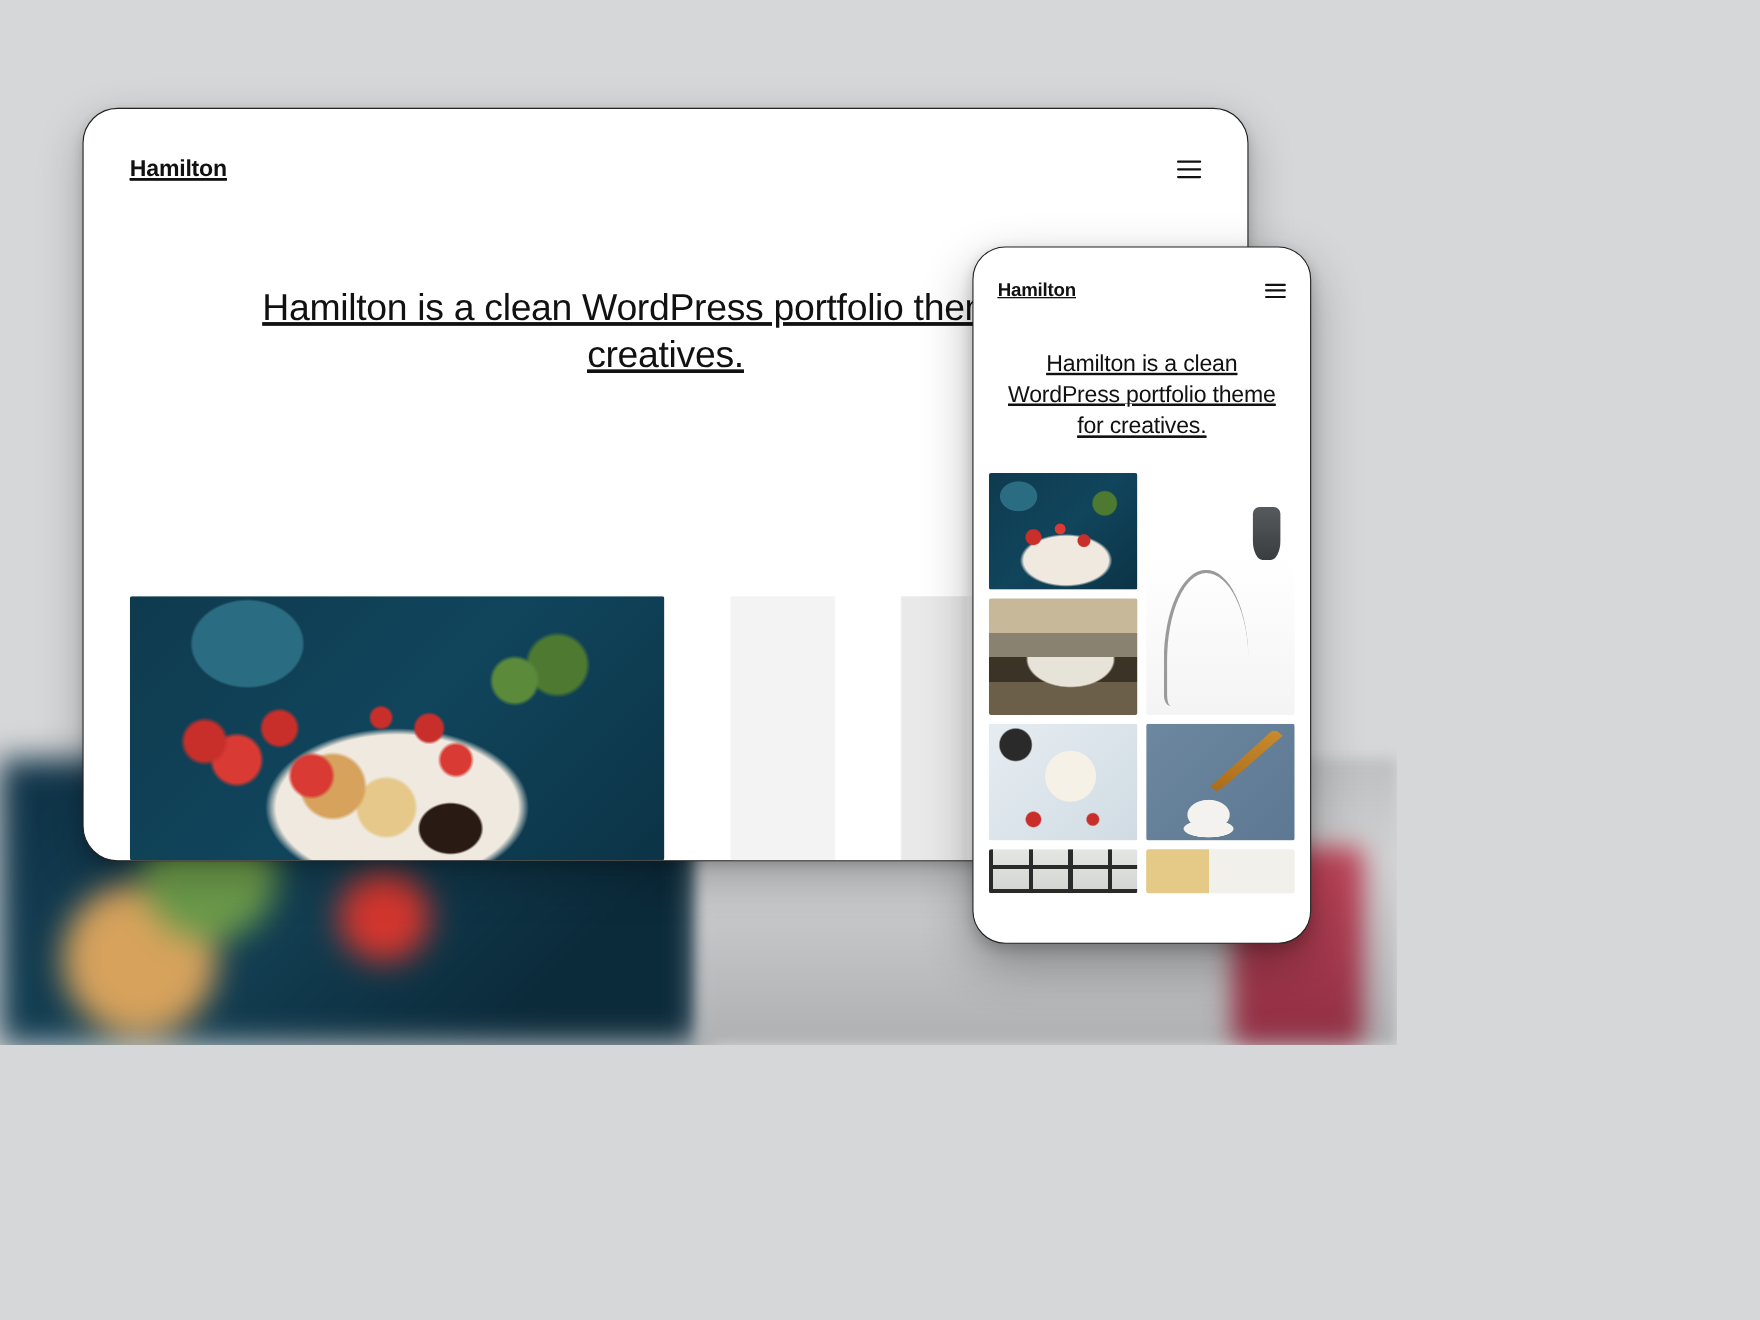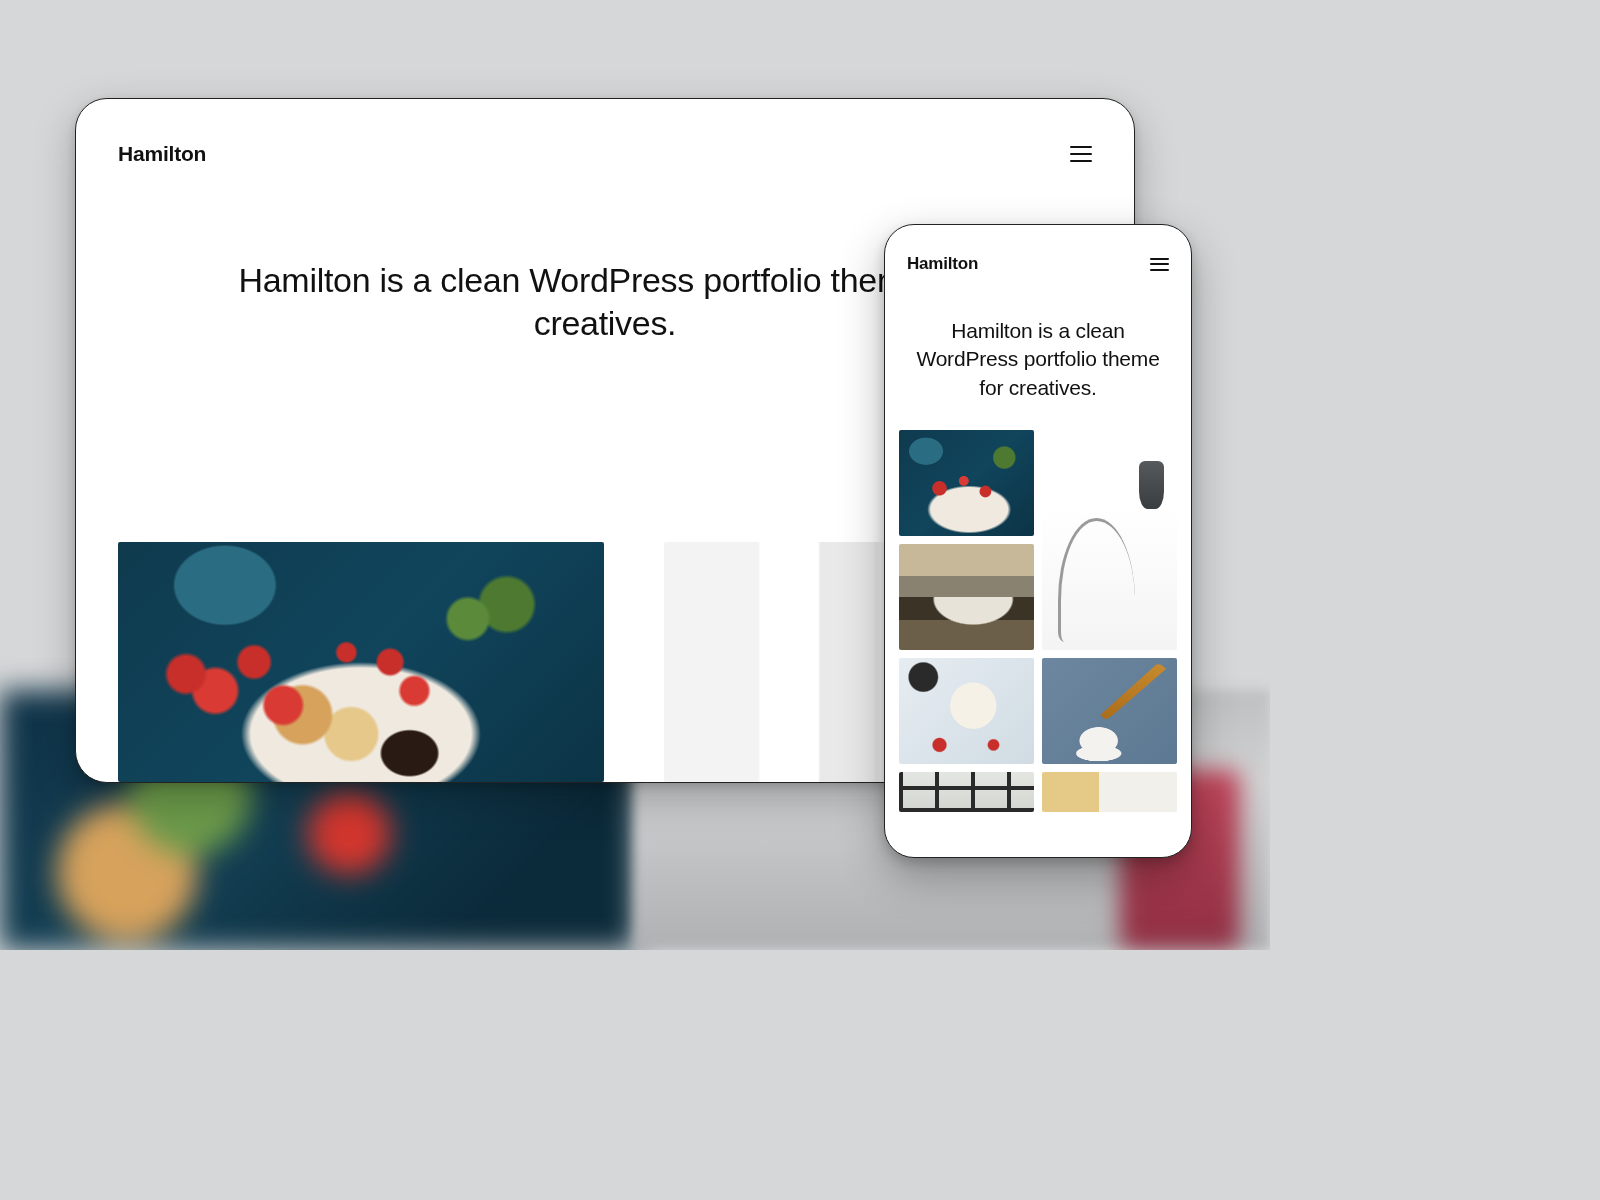--- a/index.html
+++ b/index.html
@@ -1,15 +1,15 @@
 <!DOCTYPE html>
 <html><head>
 <meta charset="utf-8">
 <style>
-  * { margin: 0; padding: 0; box-sizing: border-box; }
+  * { margin: 0; padding: 0; box-sizing: border-box; text-decoration: underline; }
   body {
     width: 1270px;
     height: 950px;
     background: #d6d7d8;
     font-family: -apple-system, BlinkMacSystemFont, "Segoe UI", Helvetica, Arial, sans-serif;
     position: relative;
     overflow: hidden;
   }
 
   

